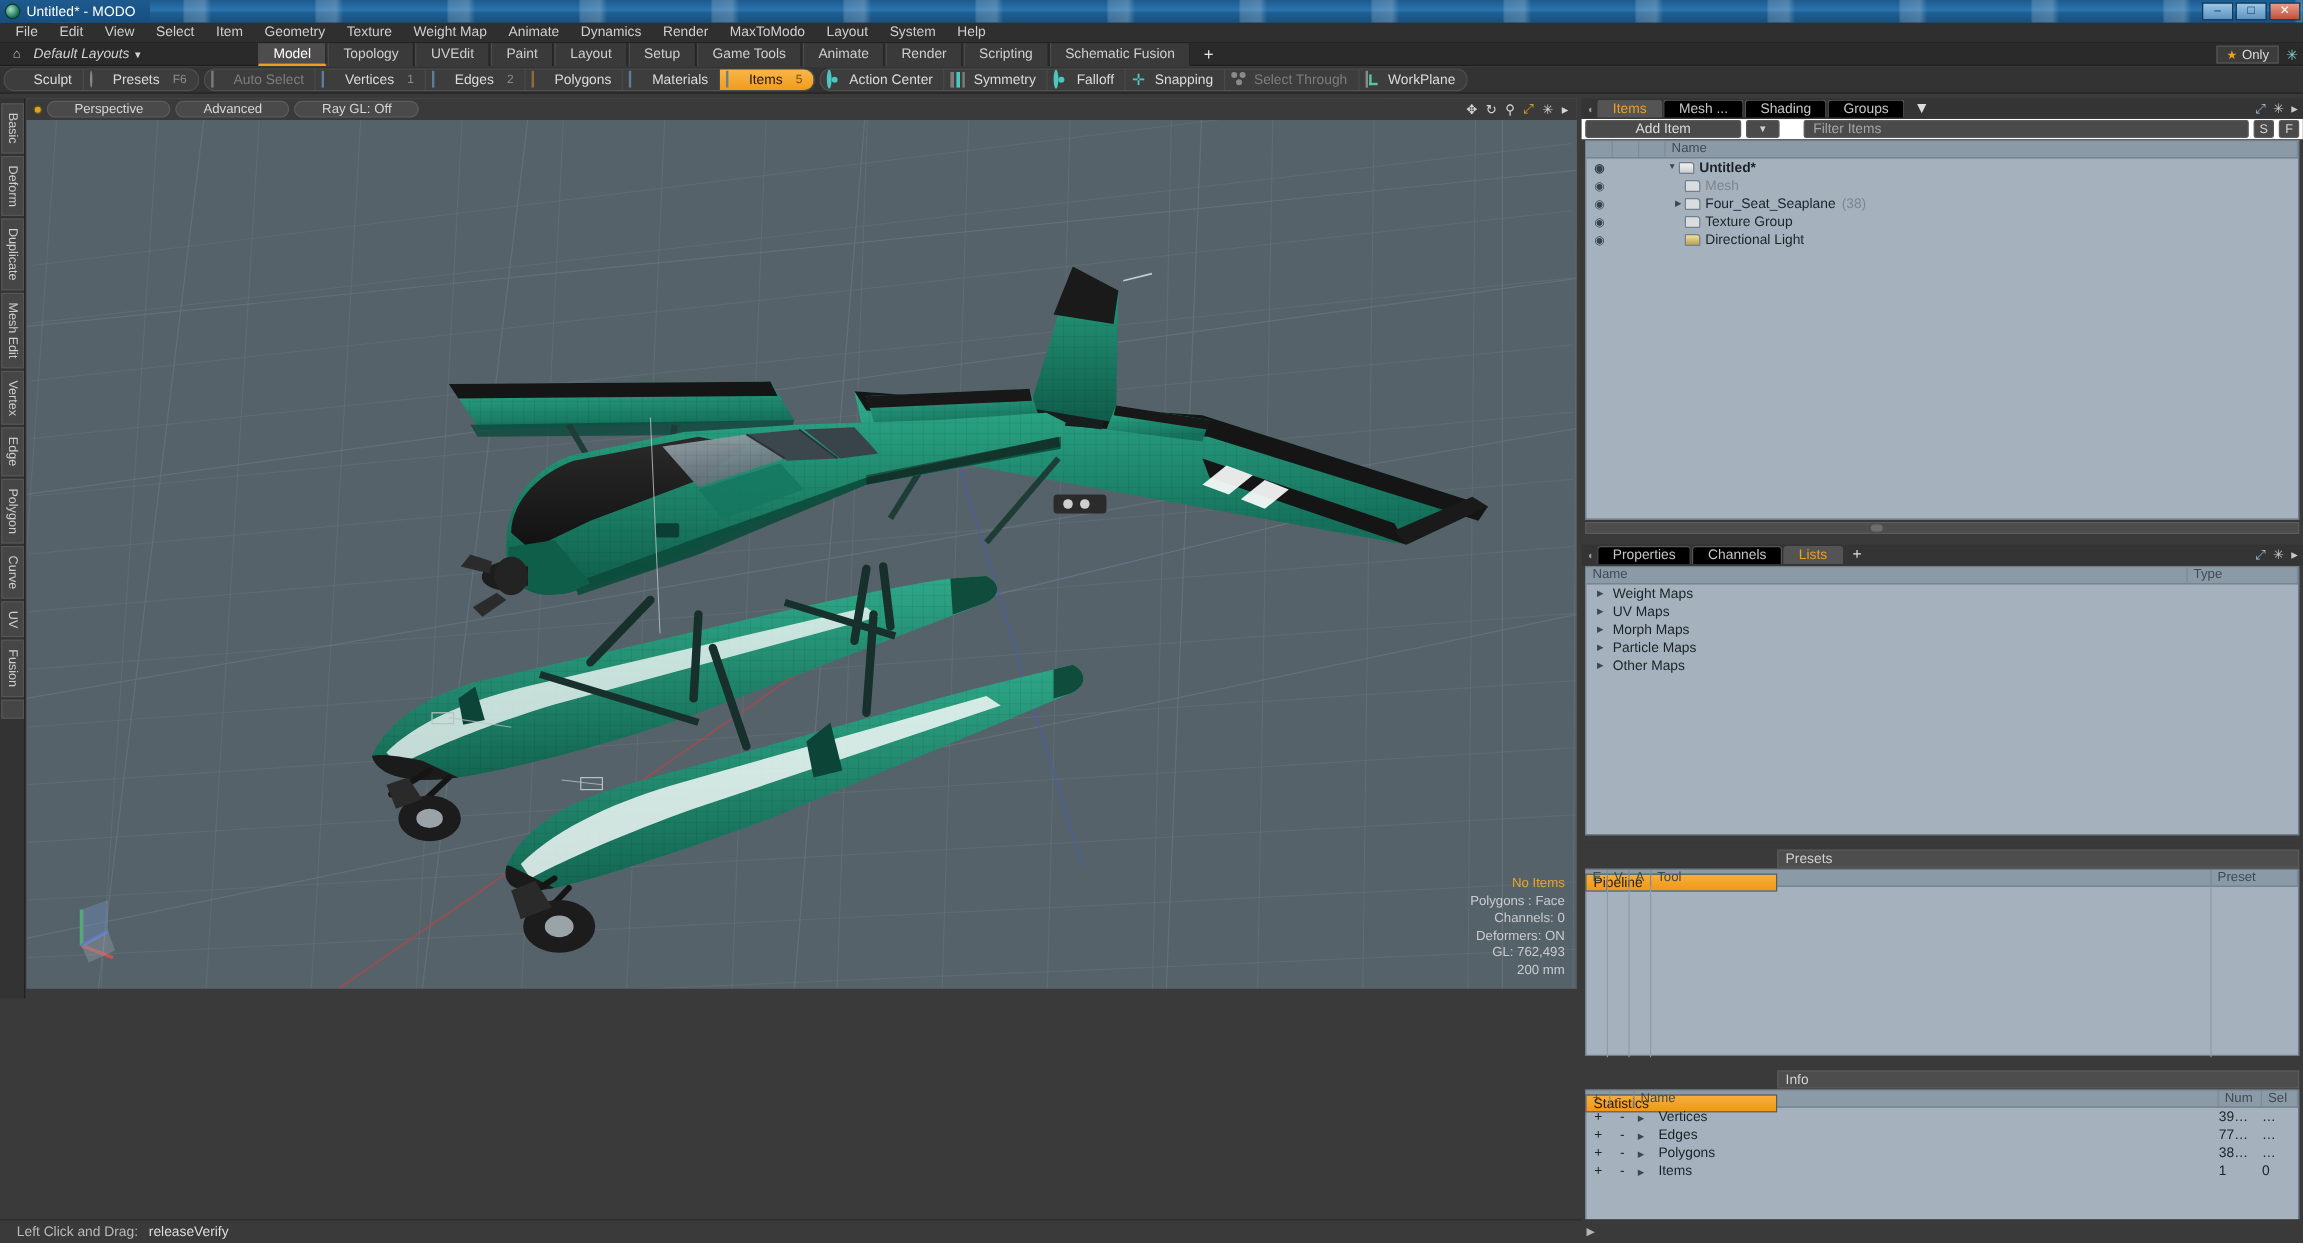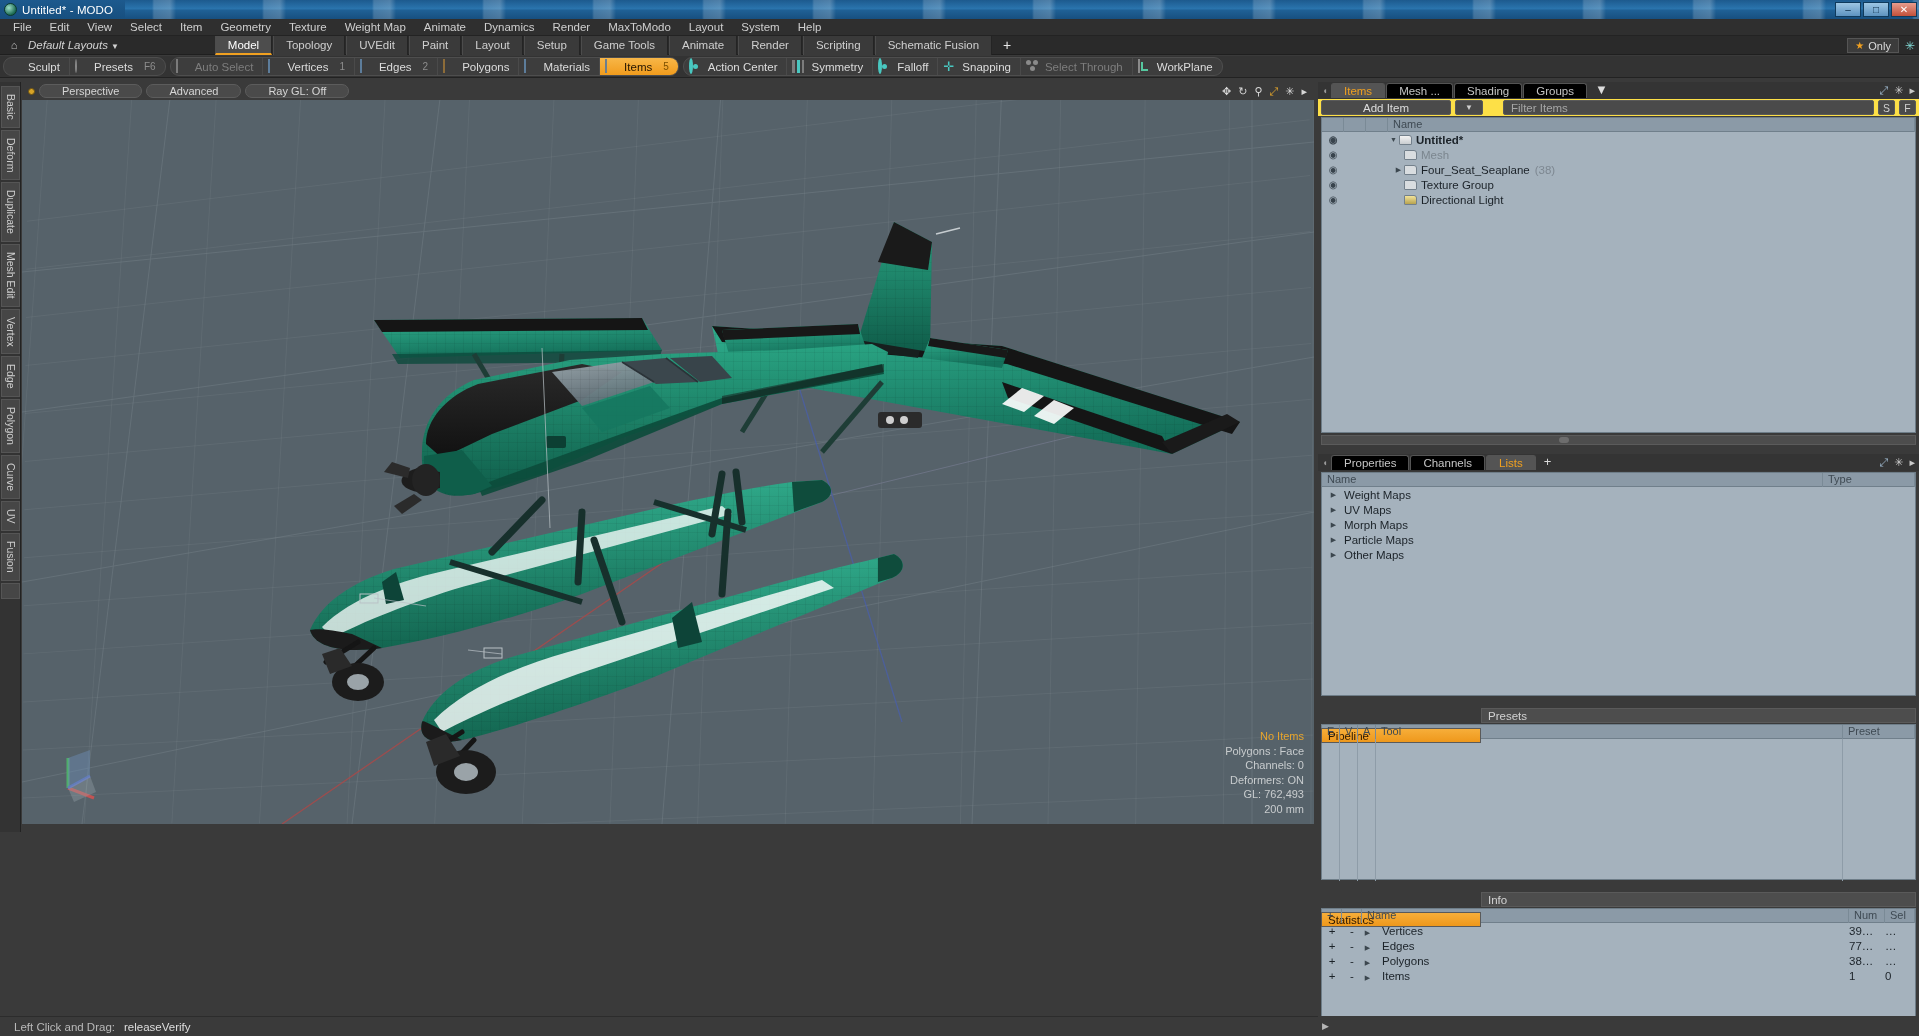--- a/index.html
+++ b/index.html
@@ -127,21 +127,21 @@
   .ptab.plus { background:transparent; border:none; color:#dcdcdc; font-size:13px; padding:0 7px; }
   .ptabright { position:absolute; right:4px; top:0; height:17px; display:flex; align-items:center; gap:6px; }
   .ptabright span { color:#c9c9c9; font-size:11px; }
   .ptabright .exp { color:#9fb9cf; }
 
   .orangebar { height:15px; display:flex; align-items:center; }
   .ob { height:15px; line-height:14px; font-size:11.5px; padding:0 6px; border:1px solid #5a5a5a; cursor:default;}
   .ob.on { background:linear-gradient(to bottom,#f6ae3a,#ef981b); color:#2a1700; width:160px;margin-top:40px; }
   .ob.off { background:#4d4d4d; color:#d2d2d2; flex:1; }
 
-  .addrow { height:17px; display:flex; align-items:center; gap:4px; padding:1px 3px; background:#fde047; }
+  .addrow { height:17px; display:flex; align-items:center; gap:4px; padding:1px 3px; background:#ffffff; }
   .addbtn { height:15px; line-height:14px; flex:0 0 130px; text-align:center; font-size:11.5px;
     color:#dcdcdc; background:#4a4a4a; border:1px solid #5a5a5a; border-radius:2px; cursor:default; }
   .dropbtn { height:15px; width:28px; background:#4a4a4a; border:1px solid #5a5a5a; border-radius:2px;
     color:#cfcfcf; font-size:8px; text-align:center; line-height:14px; cursor:default; }
   .filterbox { height:15px; flex:1; background:#4a4a4a; border:1px solid #5a5a5a; border-radius:2px;
     color:#a6a6a6; font-size:11.5px; padding-left:7px; line-height:14px; margin-left:16px; }
   .sqbtn { height:15px; width:17px; background:#4a4a4a; border:1px solid #5a5a5a; border-radius:2px;
     color:#d2d2d2; font-size:10.5px; text-align:center; line-height:14px; cursor:default; }
 
   .tbl { background:#a5b2bd; border:1px solid #6e7d88; margin:1px 3px 0 3px; }

